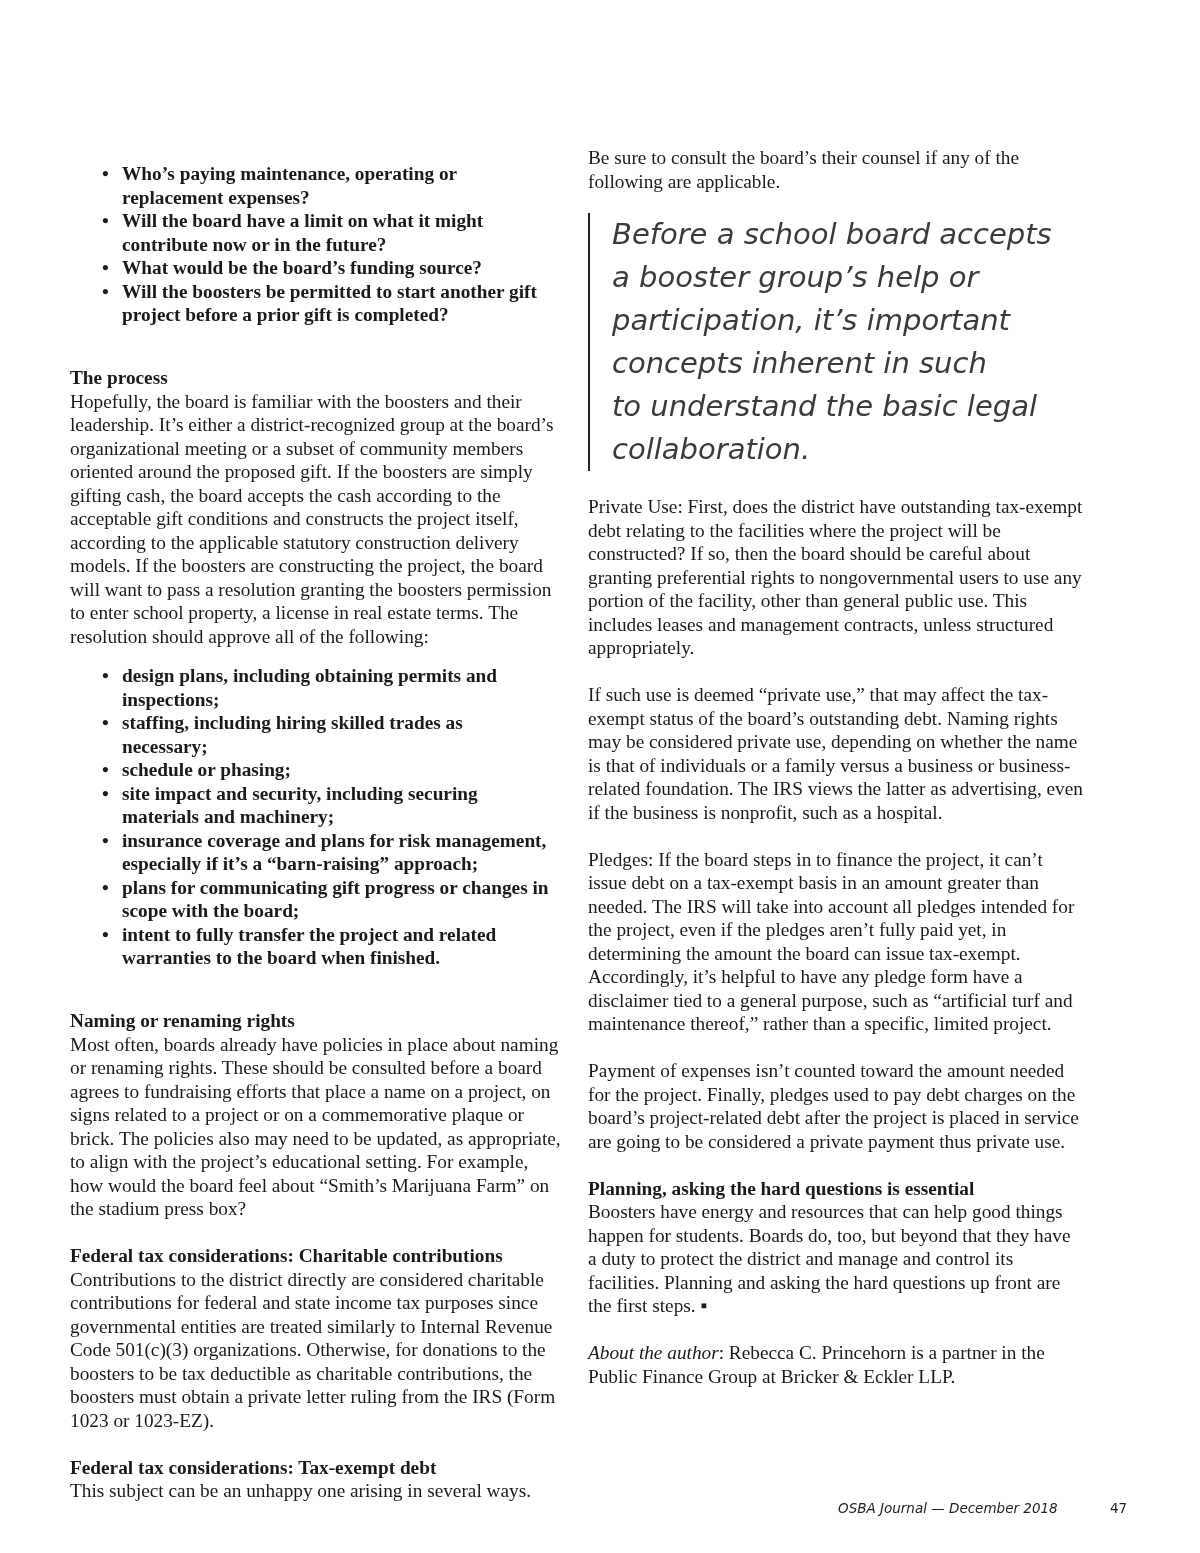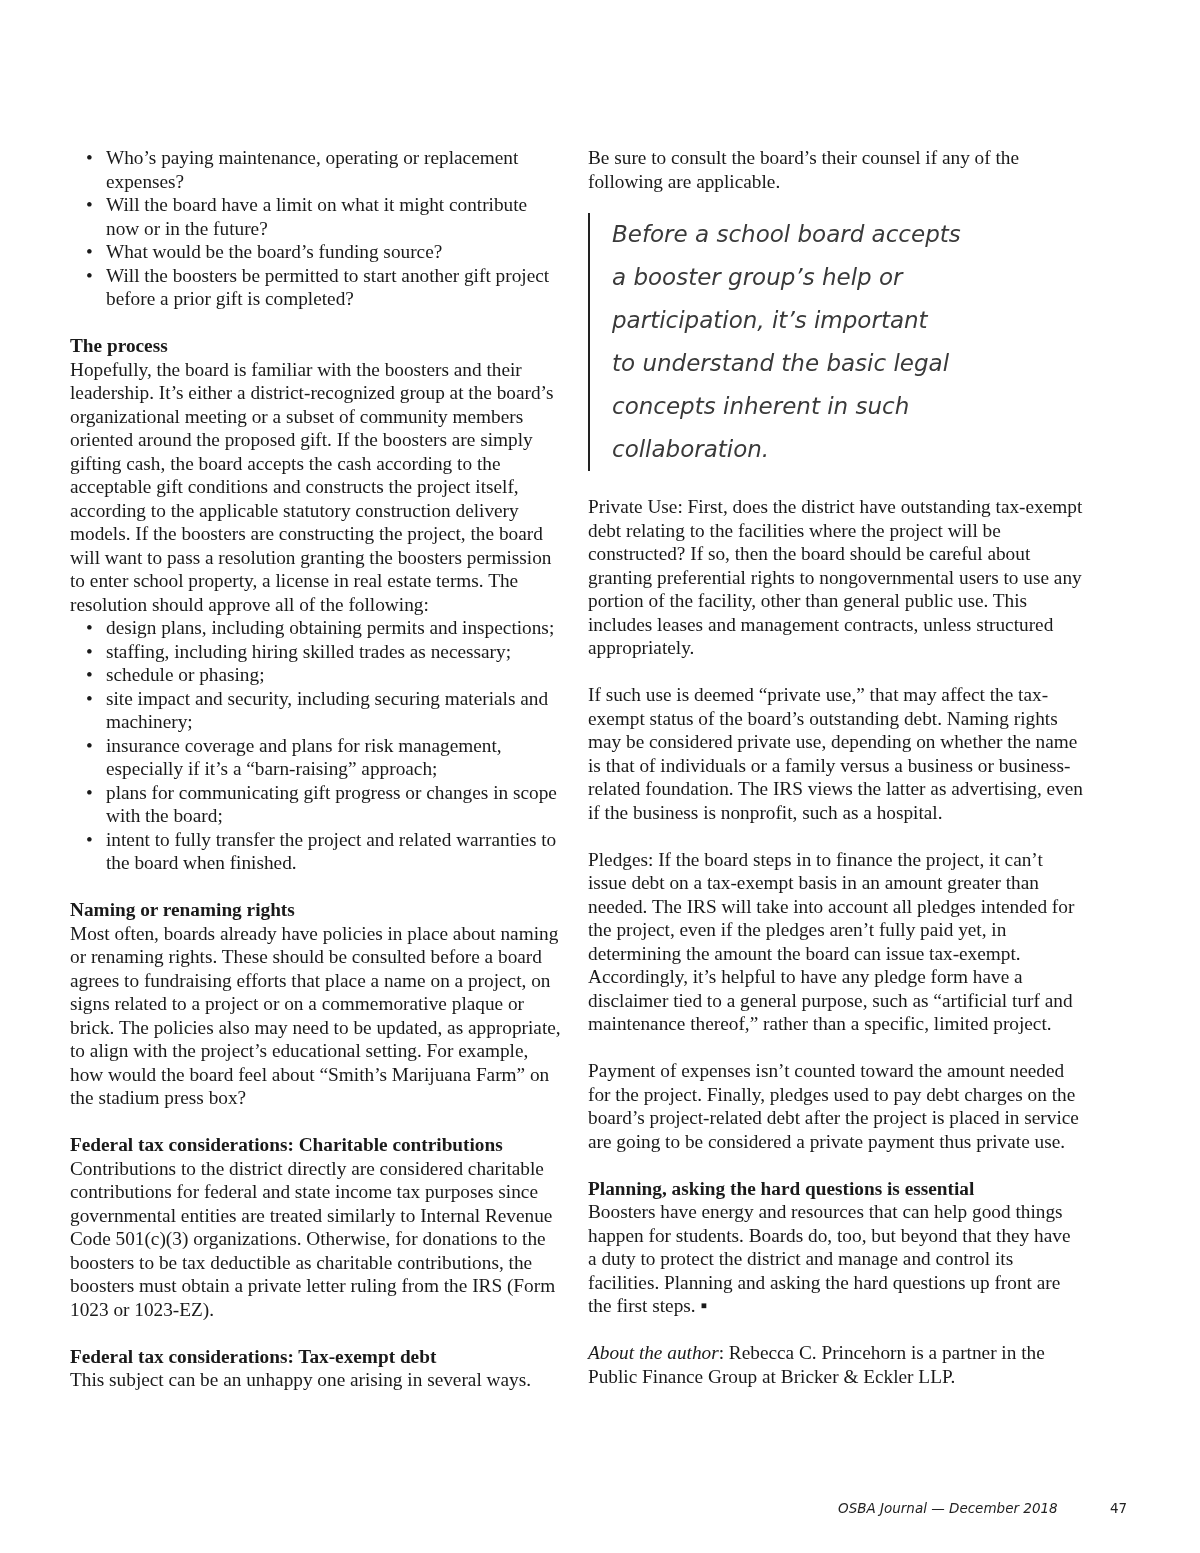--- a/index.html
+++ b/index.html
@@ -3,24 +3,24 @@
 <meta charset="utf-8">
 <style>
   html, body { margin: 0; padding: 0; background: #ffffff; }
   body { width: 1200px; height: 1553px; position: relative; overflow: hidden; color: #1a1a1a; }
   .col { position: absolute; top: 146px; width: 495px; font-family: "Liberation Serif", serif; font-size: 19.3px; line-height: 23.5px; }
   .col.left { left: 70px; }
   .col.right { left: 588px; }
   p { margin: 0; }
   .gap { height: 23.5px; }
   h3 { margin: 0; font-size: 19.3px; font-weight: bold; line-height: 23.5px; }
-  ul { margin: 0; padding: 0; list-style: none; }
+  ul { margin: 16px; padding: 0; list-style: none; font-weight: bold; }
   ul li { position: relative; padding-left: 36px; }
   ul li::before { content: "•"; position: absolute; left: 16px; top: 0; }
-  .pull { position: relative; margin: 20px 0 24px 0; padding-left: 22px; border-left: 2px solid #222; font-family: "DejaVu Sans", sans-serif; font-style: italic; font-size: 23px; line-height: 43px; color: #3a3a3a; width: 450px; }
+  .pull { position: relative; margin: 20px 0 24px 0; padding-left: 22px; border-left: 2px solid #222; font-family: "DejaVu Sans", sans-serif; font-style: italic; font-size: 29px; line-height: 43px; color: #3a3a3a; width: 450px; }
   .pull span { display: block; }
   .author-label { font-style: italic; }
   .footer { position: absolute; top: 1500px; left: 838px; font-family: "DejaVu Sans", sans-serif; font-style: italic; font-size: 13.5px; color: #222; }
   .page-num { position: absolute; top: 1500px; left: 1110px; font-family: "DejaVu Sans", sans-serif; font-size: 13.5px; color: #222; }
 </style>
 </head>
 <body>
 
 <div class="col left">
   <ul>
@@ -51,22 +51,22 @@
   <h3>Federal tax considerations: Tax-exempt debt</h3>
   <p>This subject can be an unhappy one arising in several ways.</p>
 </div>
 
 <div class="col right">
   <p>Be sure to consult the board’s their counsel if any of the following are applicable.</p>
   <div class="pull">
     <span>Before a school board accepts</span>
     <span>a booster group’s help or</span>
     <span>participation, it’s important</span>
+    <span>concepts inherent in such</span>
     <span>to understand the basic legal</span>
-    <span>concepts inherent in such</span>
     <span>collaboration.</span>
   </div>
   <p>Private Use: First, does the district have outstanding tax-exempt debt relating to the facilities where the project will be constructed? If so, then the board should be careful about granting preferential rights to nongovernmental users to use any portion of the facility, other than general public use. This includes leases and management contracts, unless structured appropriately.</p>
   <div class="gap"></div>
   <p>If such use is deemed “private use,” that may affect the tax-exempt status of the board’s outstanding debt. Naming rights may be considered private use, depending on whether the name is that of individuals or a family versus a business or business-related foundation. The IRS views the latter as advertising, even if the business is nonprofit, such as a hospital.</p>
   <div class="gap"></div>
   <p>Pledges: If the board steps in to finance the project, it can’t issue debt on a tax-exempt basis in an amount greater than needed. The IRS will take into account all pledges intended for the project, even if the pledges aren’t fully paid yet, in determining the amount the board can issue tax-exempt. Accordingly, it’s helpful to have any pledge form have a disclaimer tied to a general purpose, such as “artificial turf and maintenance thereof,” rather than a specific, limited project.</p>
   <div class="gap"></div>
   <p>Payment of expenses isn’t counted toward the amount needed for the project. Finally, pledges used to pay debt charges on the board’s project-related debt after the project is placed in service are going to be considered a private payment thus private use.</p>
   <div class="gap"></div>

